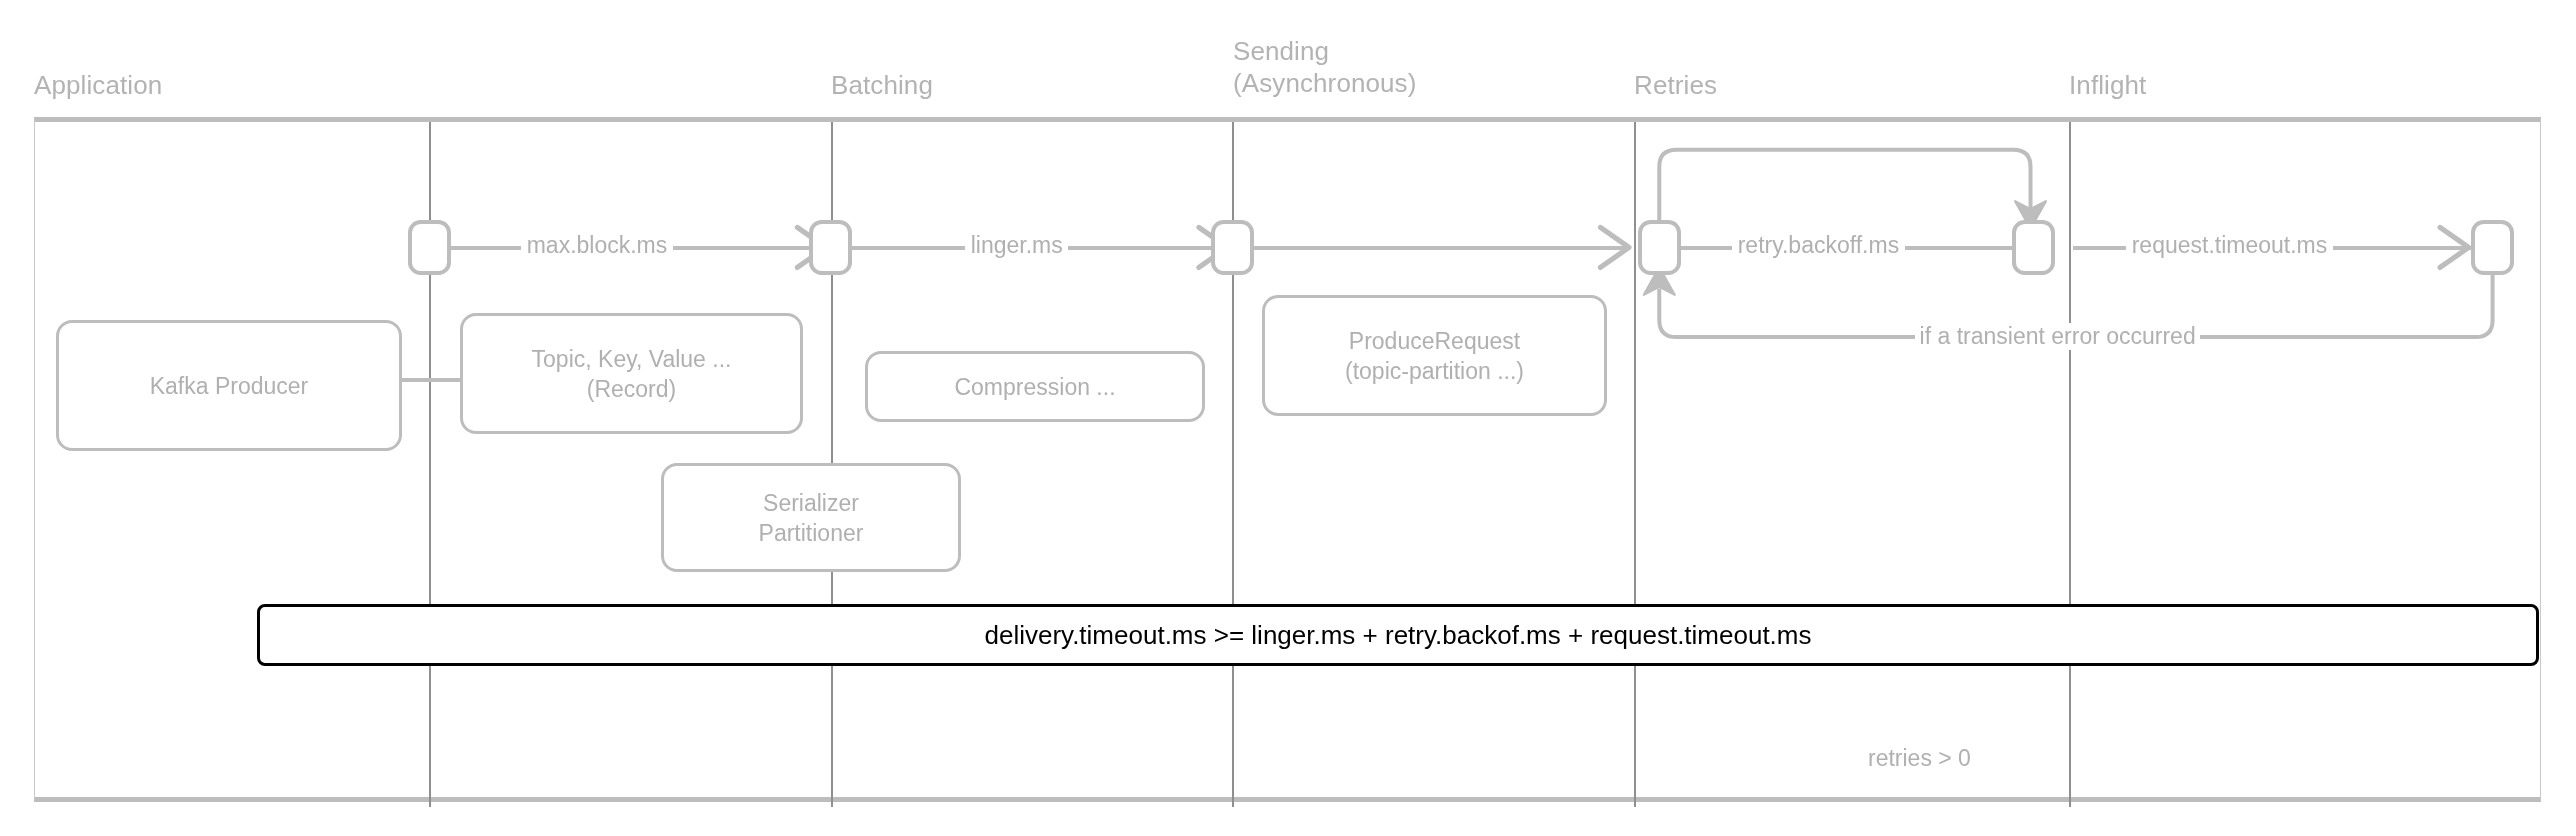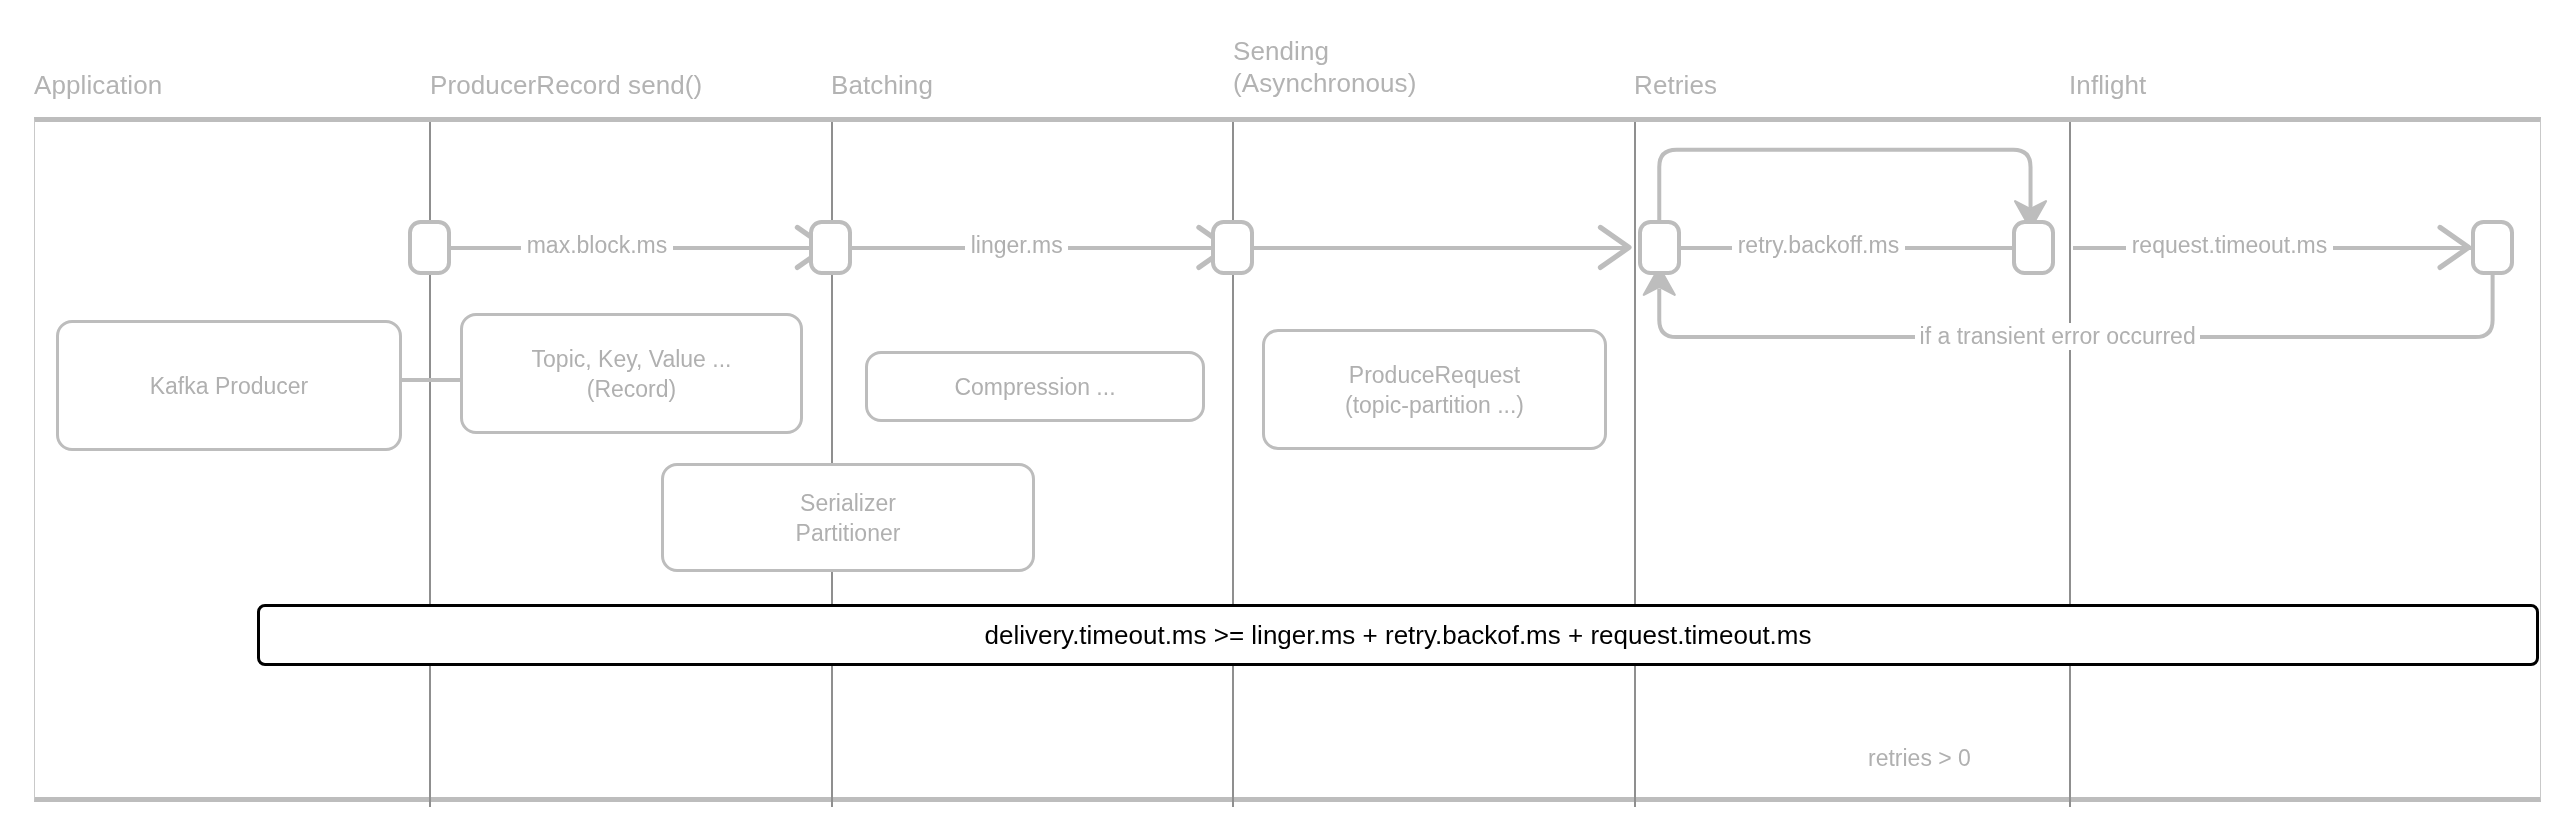--- a/index.html
+++ b/index.html
@@ -128,21 +128,20 @@
     user-select:none;
     z-index:7;
   }
 </style>
 </head>
 <body>
 
 <div id="stage">
 
   <div class="lane-header" style="left:34px;  top:69px; width:395px;">Application</div>
-  <div class="lane-header" style="left:430px; top:69px; width:402px;">ProducerRecord send()</div>
   <div class="lane-header" style="left:831px; top:69px; width:402px;">Batching</div>
   <div class="lane-header" style="left:1233px; top:35px; width:402px;">Sending
 (Asynchronous)</div>
   <div class="lane-header" style="left:1634px; top:69px; width:435px;">Retries</div>
   <div class="lane-header" style="left:2069px; top:69px; width:472px;">Inflight</div>
 
   <div id="frame">
     <div class="divider" style="left:394px;"></div>
     <div class="divider" style="left:796px;"></div>
     <div class="divider" style="left:1197px;"></div>
@@ -189,24 +188,24 @@
   <div class="edge-label" style="left:2126px; top:232px;">request.timeout.ms</div>
 
   <div class="note" style="left:1915px; top:323px; background:#ffffff; padding:0 4.6px;">if a transient error occurred</div>
   <div class="note" style="left:1868px; top:745px;">retries &gt; 0</div>
 
   <div class="card" style="left:56px;  top:320px;  width:346px;  height:131px;">Kafka Producer</div>
 
   <div class="card" style="left:460px; top:313px;  width:343px;  height:121px;">Topic, Key, Value ...
 (Record)</div>
 
-  <div class="card" style="left:661px; top:463px; width:374px;  height:109px;">Serializer
+  <div class="card" style="left:661px; top:463px; width:300px;  height:109px;">Serializer
 Partitioner</div>
 
   <div class="card" style="left:865px; top:351px; width:340px;  height:71px;">Compression ...</div>
 
-  <div class="card" style="left:1262px; top:329px; width:345px;  height:121px;">ProduceRequest
+  <div class="card" style="left:1262px; top:295px; width:345px;  height:121px;">ProduceRequest
 (topic-partition ...)</div>
 
   <div id="banner">delivery.timeout.ms &gt;= linger.ms + retry.backof.ms + request.timeout.ms</div>
 
 </div>
 
 
 </body></html>

